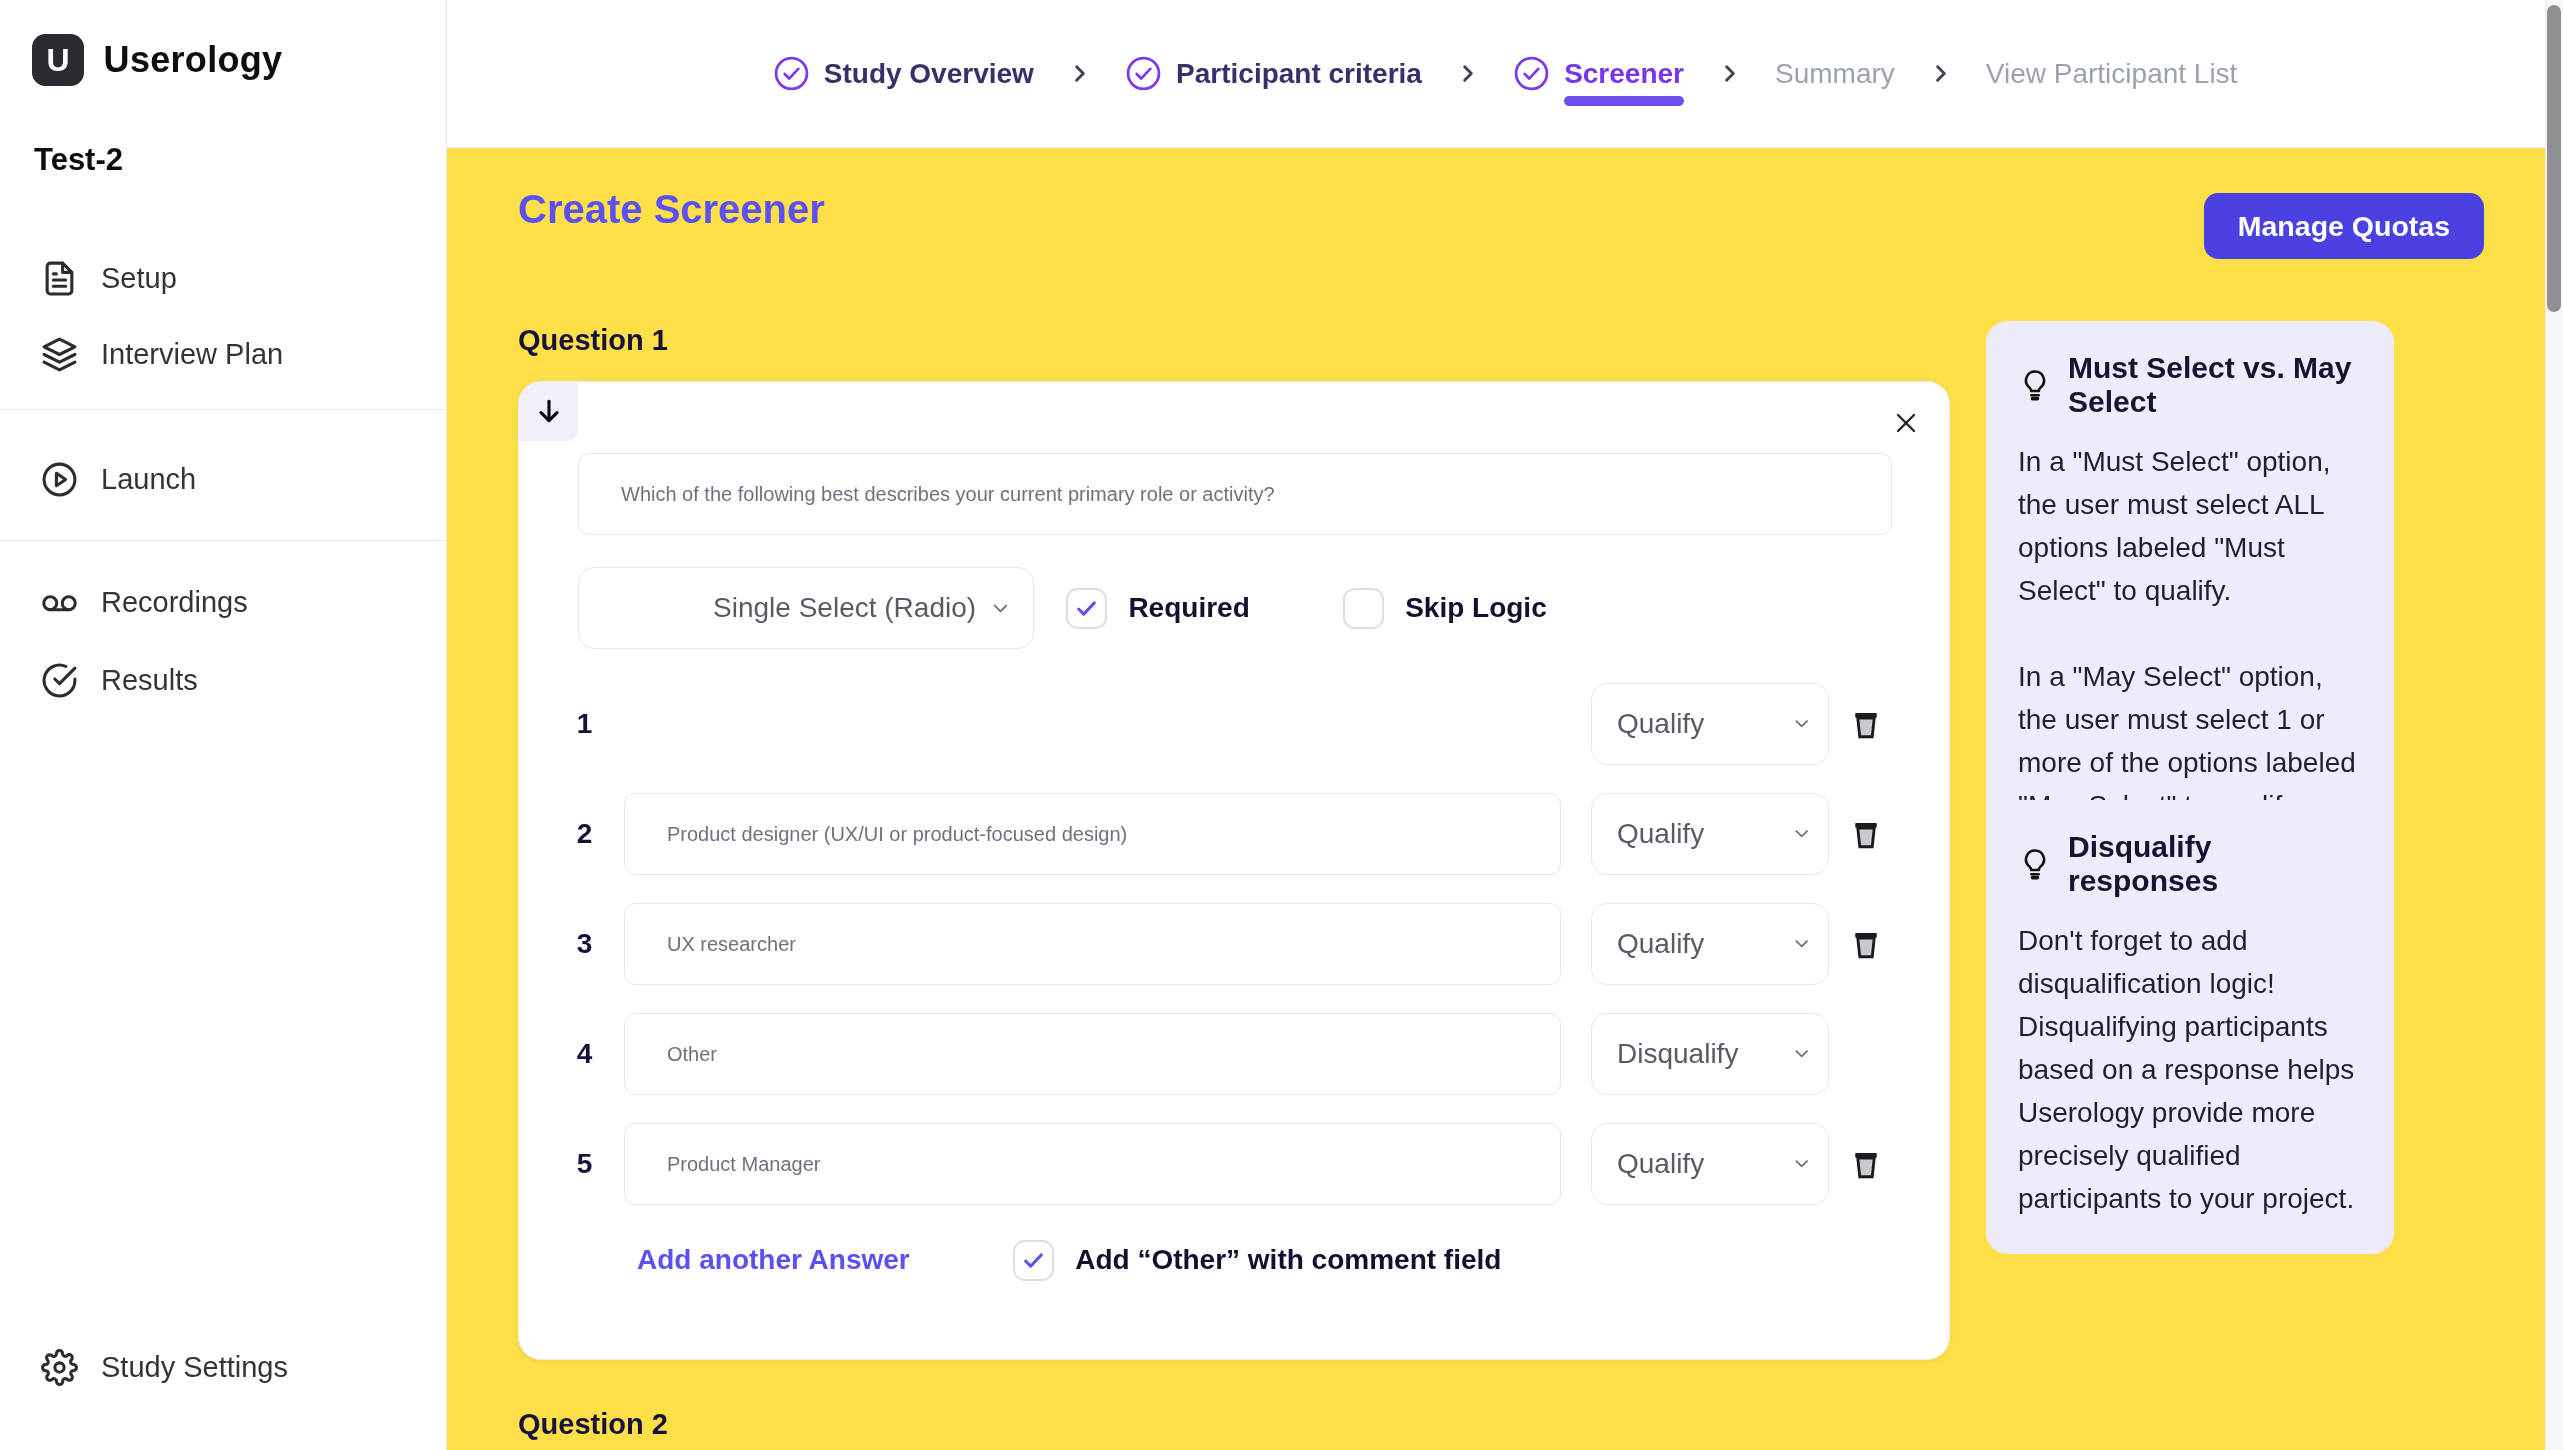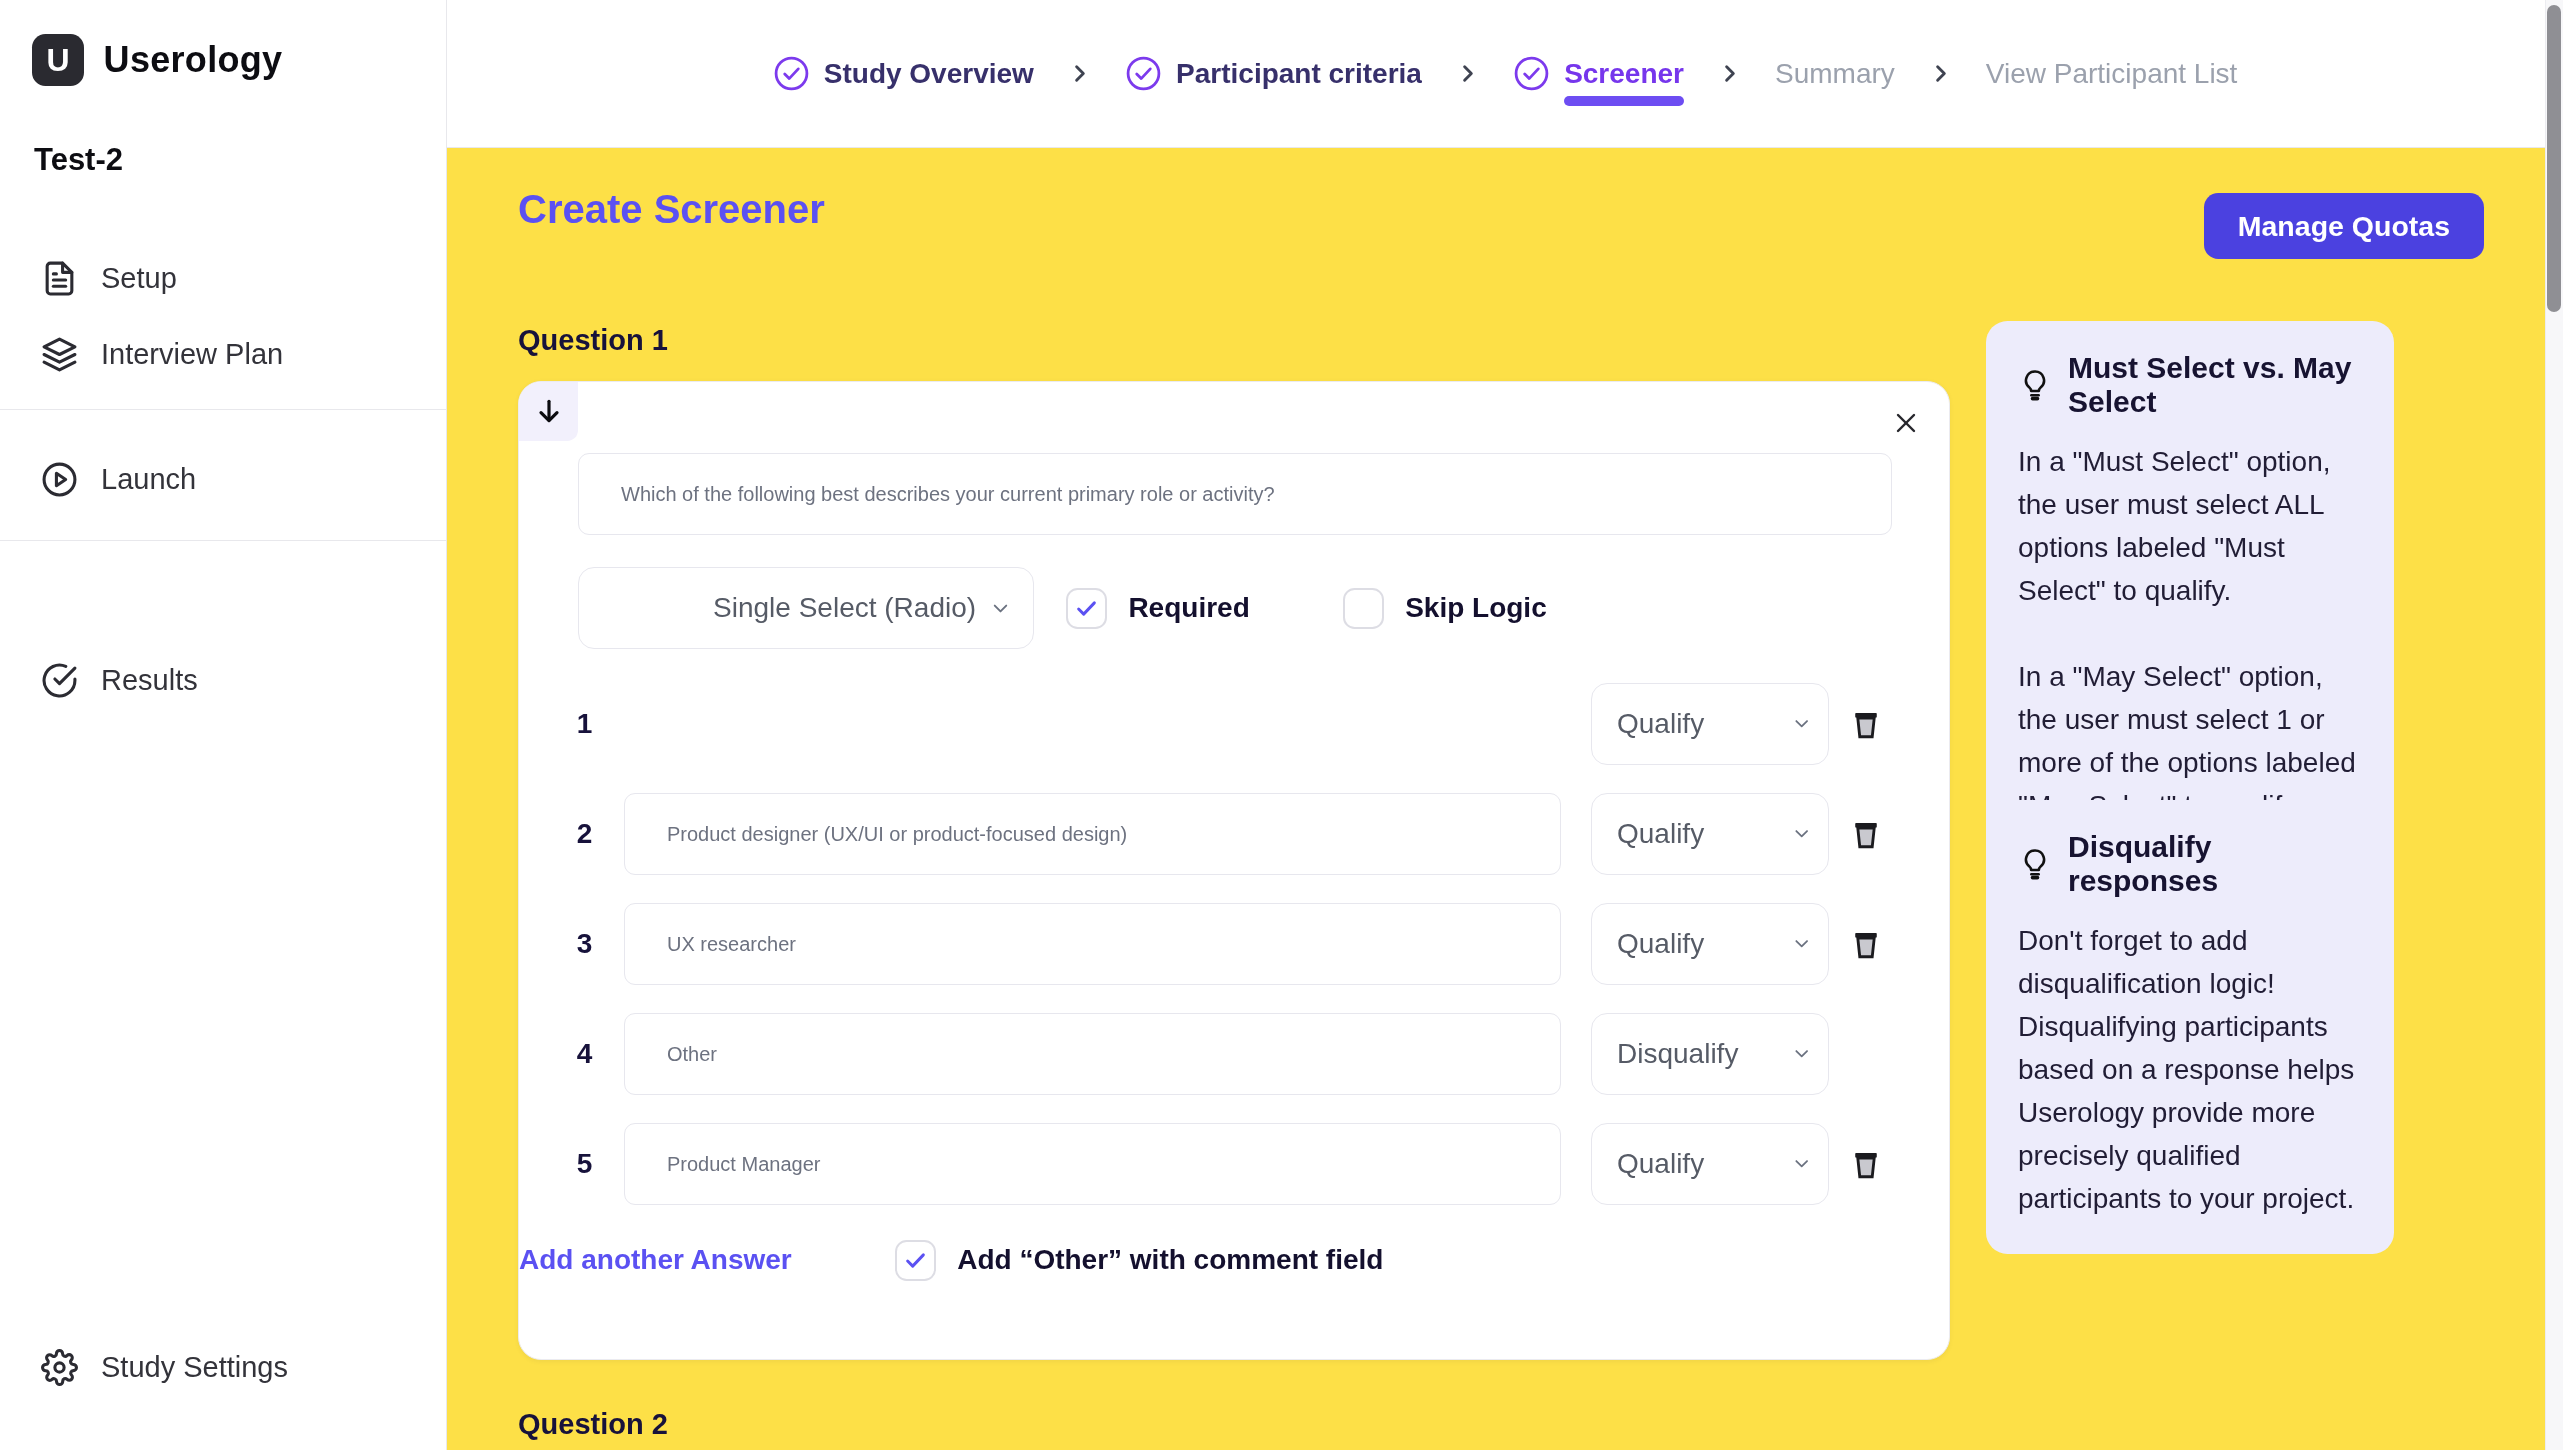--- a/index.html
+++ b/index.html
@@ -59,21 +59,21 @@
   .checkbox.checked svg{display:block;}
   .cb-label{font-size:28px;font-weight:700;color:#14102e;}
 
   .answer-row{position:absolute;left:0;width:100%;height:82px;}
   .ans-num{position:absolute;left:46px;top:0;width:39px;height:82px;display:flex;align-items:center;justify-content:center;font-size:28px;font-weight:600;color:var(--text-dark);}
   .ans-input{position:absolute;left:105px;top:0;width:937px;height:82px;cursor:text;}
   .logic-select{position:absolute;left:1072px;top:0;width:238px;height:82px;padding:0 16px 0 25px;}
   .trash-btn{position:absolute;left:1327px;top:21.4px;width:39px;height:39px;background:none;border:none;cursor:pointer;display:flex;align-items:center;justify-content:center;}
 
   .add-row{position:absolute;left:0;top:837px;height:82px;display:flex;align-items:center;}
-  .add-link{font-size:28px;font-weight:700;color:var(--accent);cursor:pointer;}
+  .add-link{margin-left:118px;font-size:28px;font-weight:700;color:var(--accent);cursor:pointer;}
   .add-row .checkbox{margin-left:103px;}
   .add-row .cb-label{margin-left:21.4px;font-weight:600;}
 
   
   .tip-card{position:absolute;left:1539px;width:408px;background:var(--tip-bg);border-radius:21.4px;padding:30px 32px 34px;}
   .tip-title{display:flex;align-items:center;gap:16px;font-size:30px;font-weight:700;color:#171331;}
   .tip-title svg{stroke:#111;fill:none;stroke-width:1.8;stroke-linecap:round;stroke-linejoin:round;flex:none;}
   .tip-body p{font-size:28px;line-height:43px;color:#211d35;margin-top:21.4px;}
 
   
@@ -114,20 +114,28 @@
   <div class="nav-item" style="top:439px">
     <svg width="37" height="37" viewBox="0 0 24 24">
         <circle cx="12" cy="12" r="10"></circle>
         <polygon points="10 8 16 12 10 16 10 8"></polygon>
       </svg>
     <span>Launch</span>
   </div>
 
   <div class="sb-divider" style="top:540px"></div>
 
+  <div class="nav-item" style="top:562px">
+    <svg width="37" height="37" viewBox="0 0 24 24">
+        <circle cx="6" cy="12.5" r="4.2"></circle>
+        <circle cx="18" cy="12.5" r="4.2"></circle>
+        <line x1="6" y1="16.7" x2="18" y2="16.7"></line>
+      </svg>
+    <span>Recordings</span>
+  </div>
   <div class="nav-item" style="top:640px">
     <svg width="37" height="37" viewBox="0 0 24 24">
         <path d="M22 11.08V12a10 10 0 1 1-5.93-9.14"></path>
         <polyline points="22 4 12 14.01 9 11.01"></polyline>
       </svg>
     <span>Results</span>
   </div>
 
   <div class="nav-item" style="top:1327px">
     <svg width="37" height="37" viewBox="0 0 24 24">

